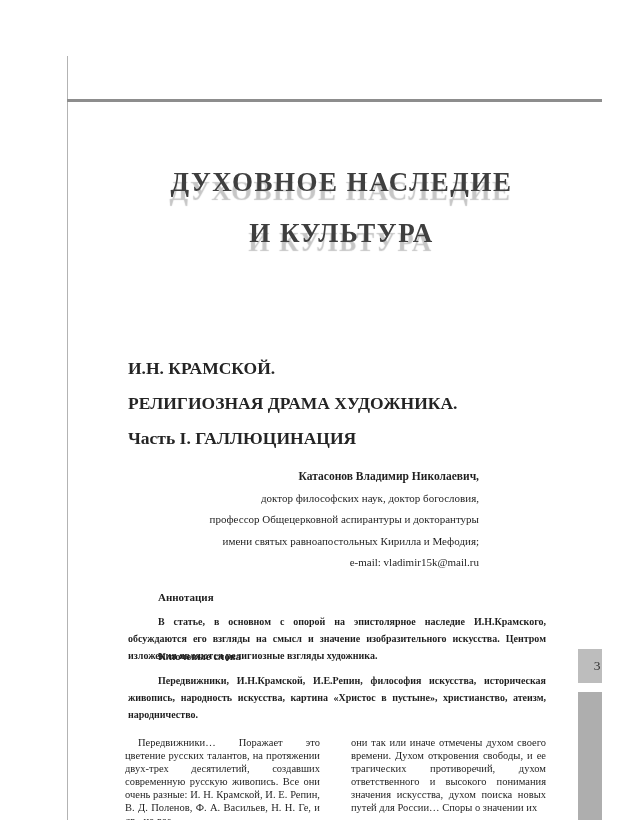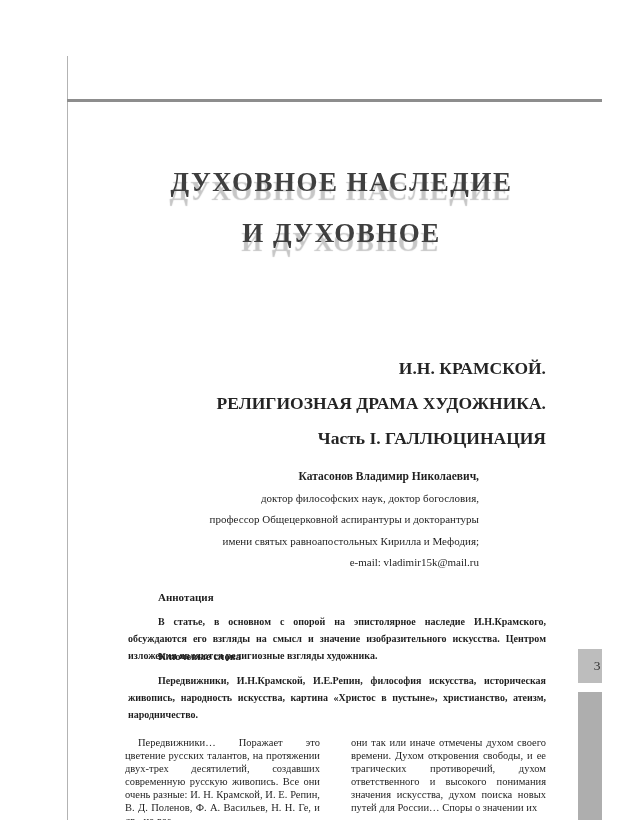--- a/index.html
+++ b/index.html
@@ -57,21 +57,21 @@
     font-size: 11px;
     line-height: 14px;
     color: #1c1c1c;
   }
 
   .article-title {
     position: absolute;
     left: 88px;
     width: 434px;
     top: 315px;
-    text-align: right;
+    text-align: left;
     font-weight: bold;
     font-size: 17.5px;
     line-height: 27px;
     color: #242424;
   }
 
   .author {
     position: absolute;
     left: 88px;
     width: 367px;
@@ -149,21 +149,21 @@
 
 <div class="page">
 
   <div class="rule-v rule-left"></div>
   <div class="rule-v rule-right"></div>
   <div class="rule-h rule-top"></div>
   <div class="rule-h rule-bottom"></div>
 
   <div class="header-title">
     <div>ДУХОВНОЕ НАСЛЕДИЕ</div>
-    <div>И ДУХОВНОЕ</div>
+    <div>И КУЛЬТУРА</div>
   </div>
 
 
   <div class="article-title">
     <div>И.Н. КРАМСКОЙ.</div>
     <div>РЕЛИГИОЗНАЯ ДРАМА ХУДОЖНИКА.</div>
     <div>Часть I. ГАЛЛЮЦИНАЦИЯ</div>
   </div>
 
   <div class="author">

